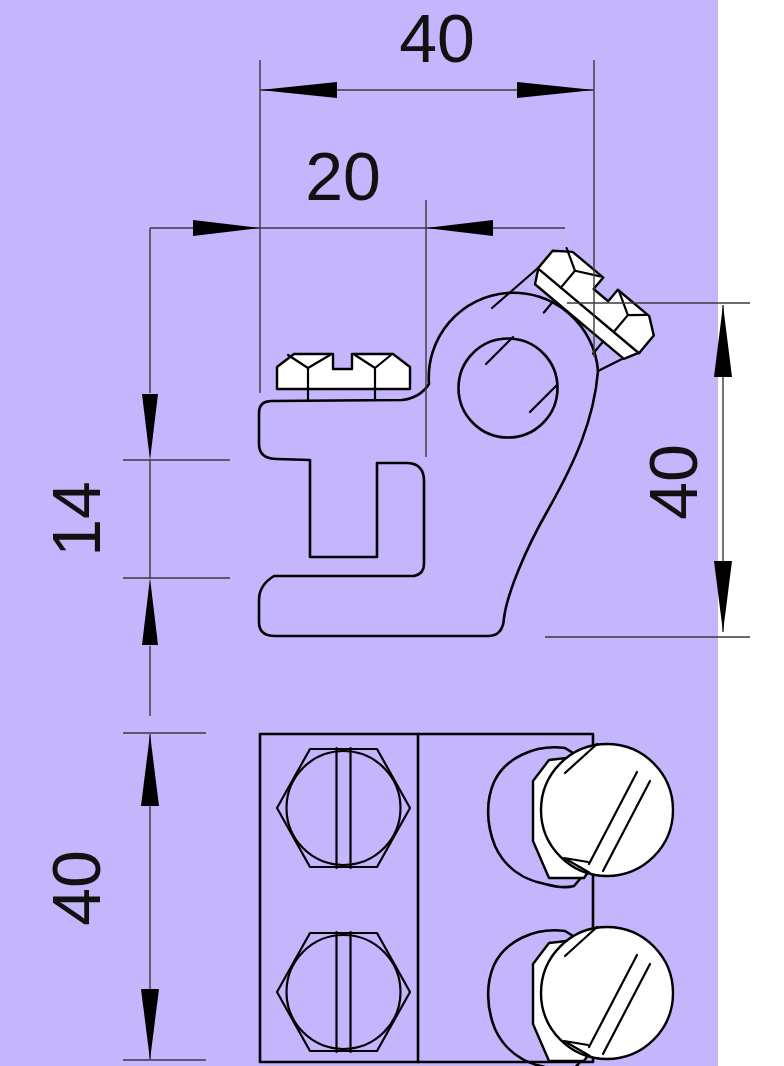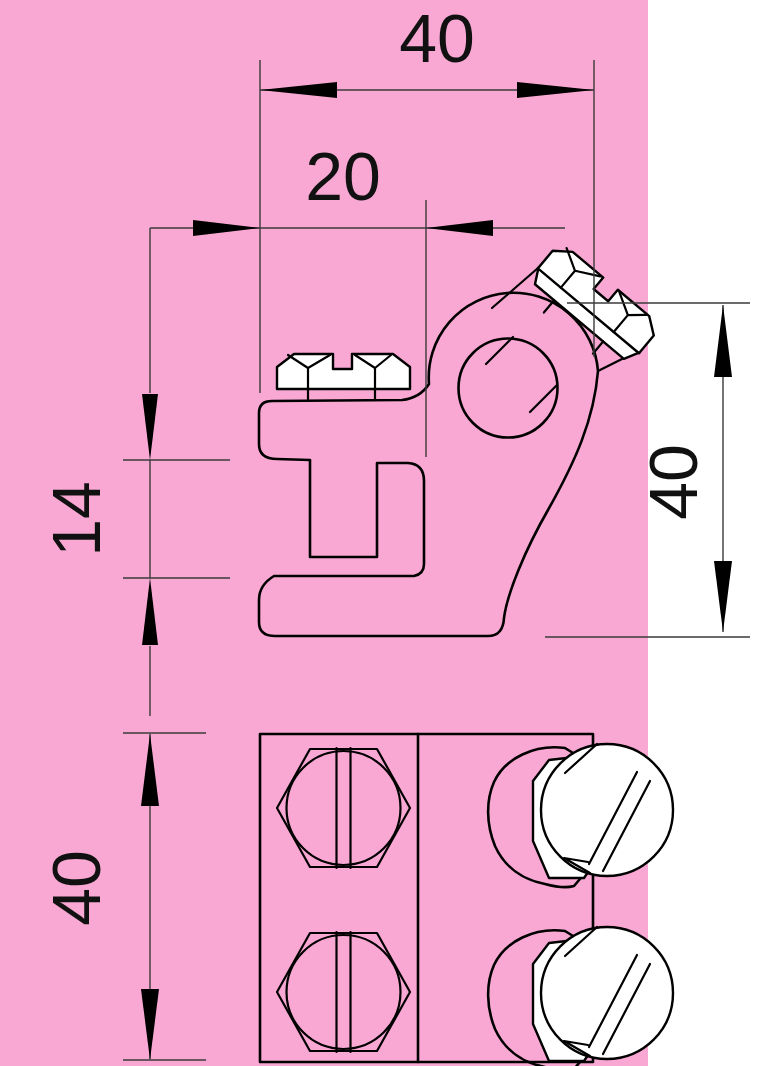--- a/index.html
+++ b/index.html
@@ -6,23 +6,23 @@
     margin: 0;
     padding: 0;
     background: #ffffff;
     width: 784px;
     height: 1066px;
     overflow: hidden;
     font-family: "Liberation Sans", sans-serif;
   }
   .drawing-stage {
     position: relative;
-    width: 648px;
+    width: 718px;
     height: 1066px;
-    background: #f9a8d4;
+    background: #c4b5fd;
   }
   svg { display: block; }
   .outline {
     fill: none;
     stroke: #000000;
     stroke-width: 2.6;
     stroke-linejoin: round;
     stroke-linecap: round;
   }
   .outline-thin {

